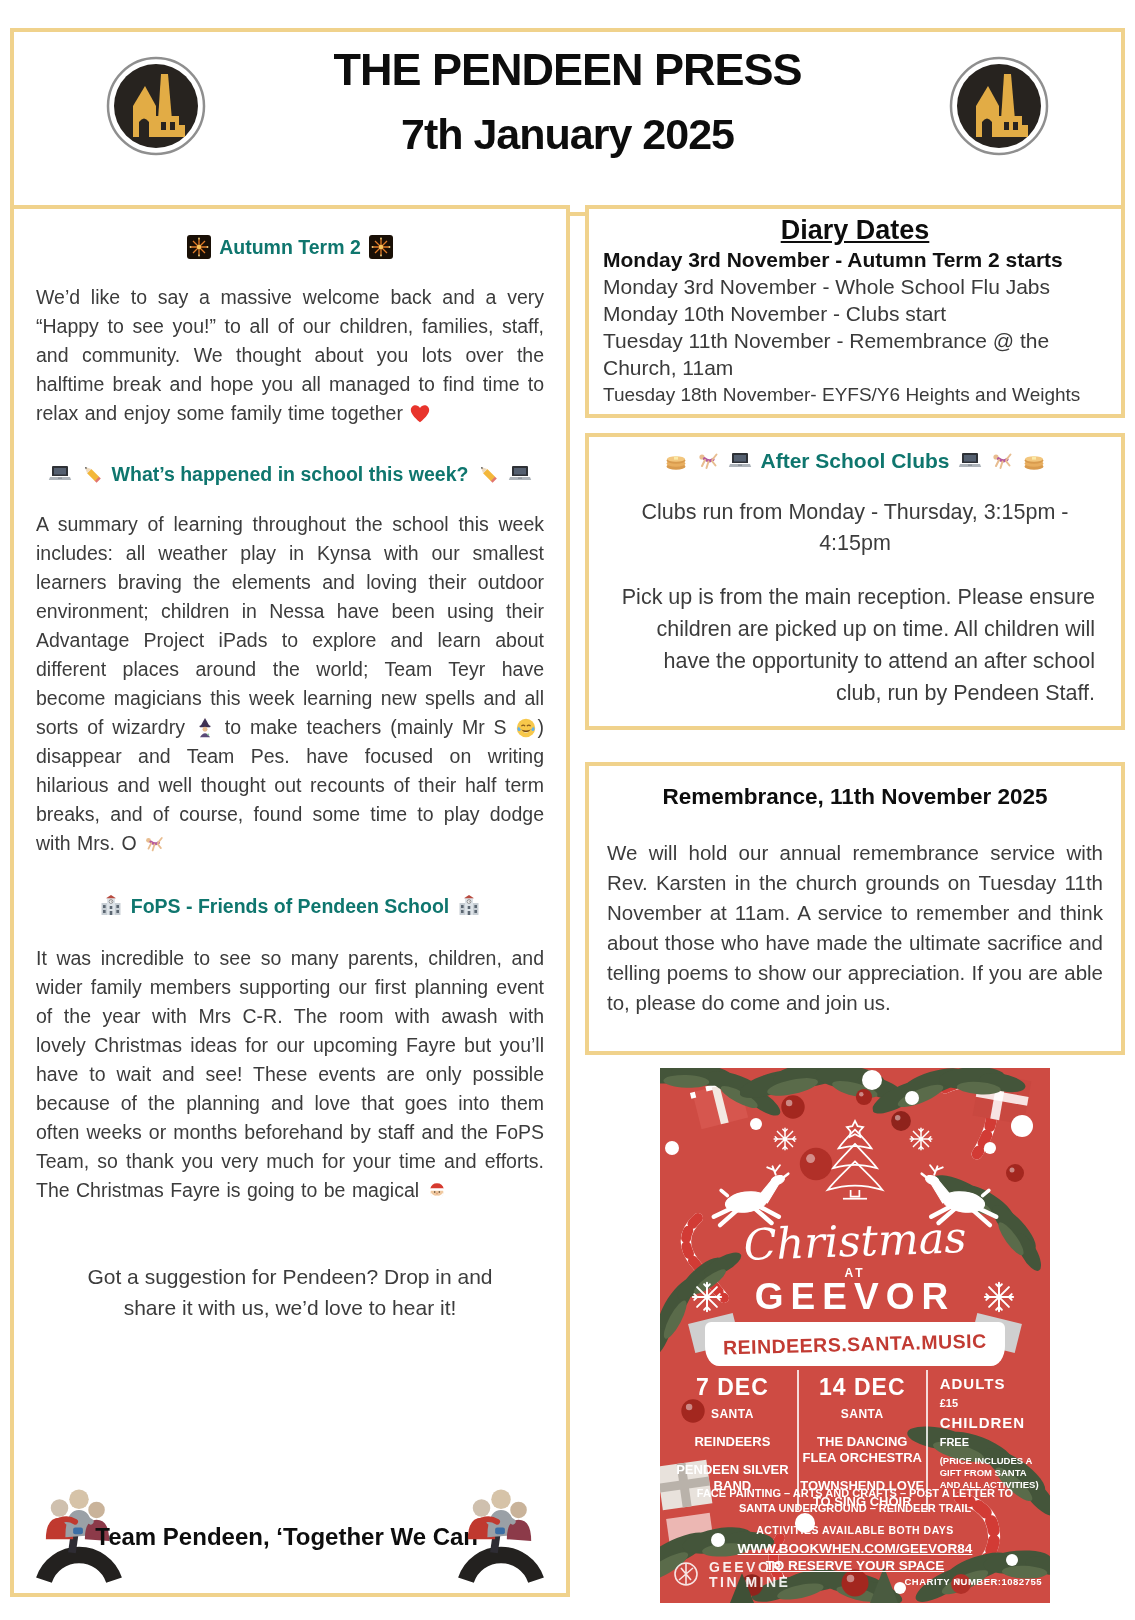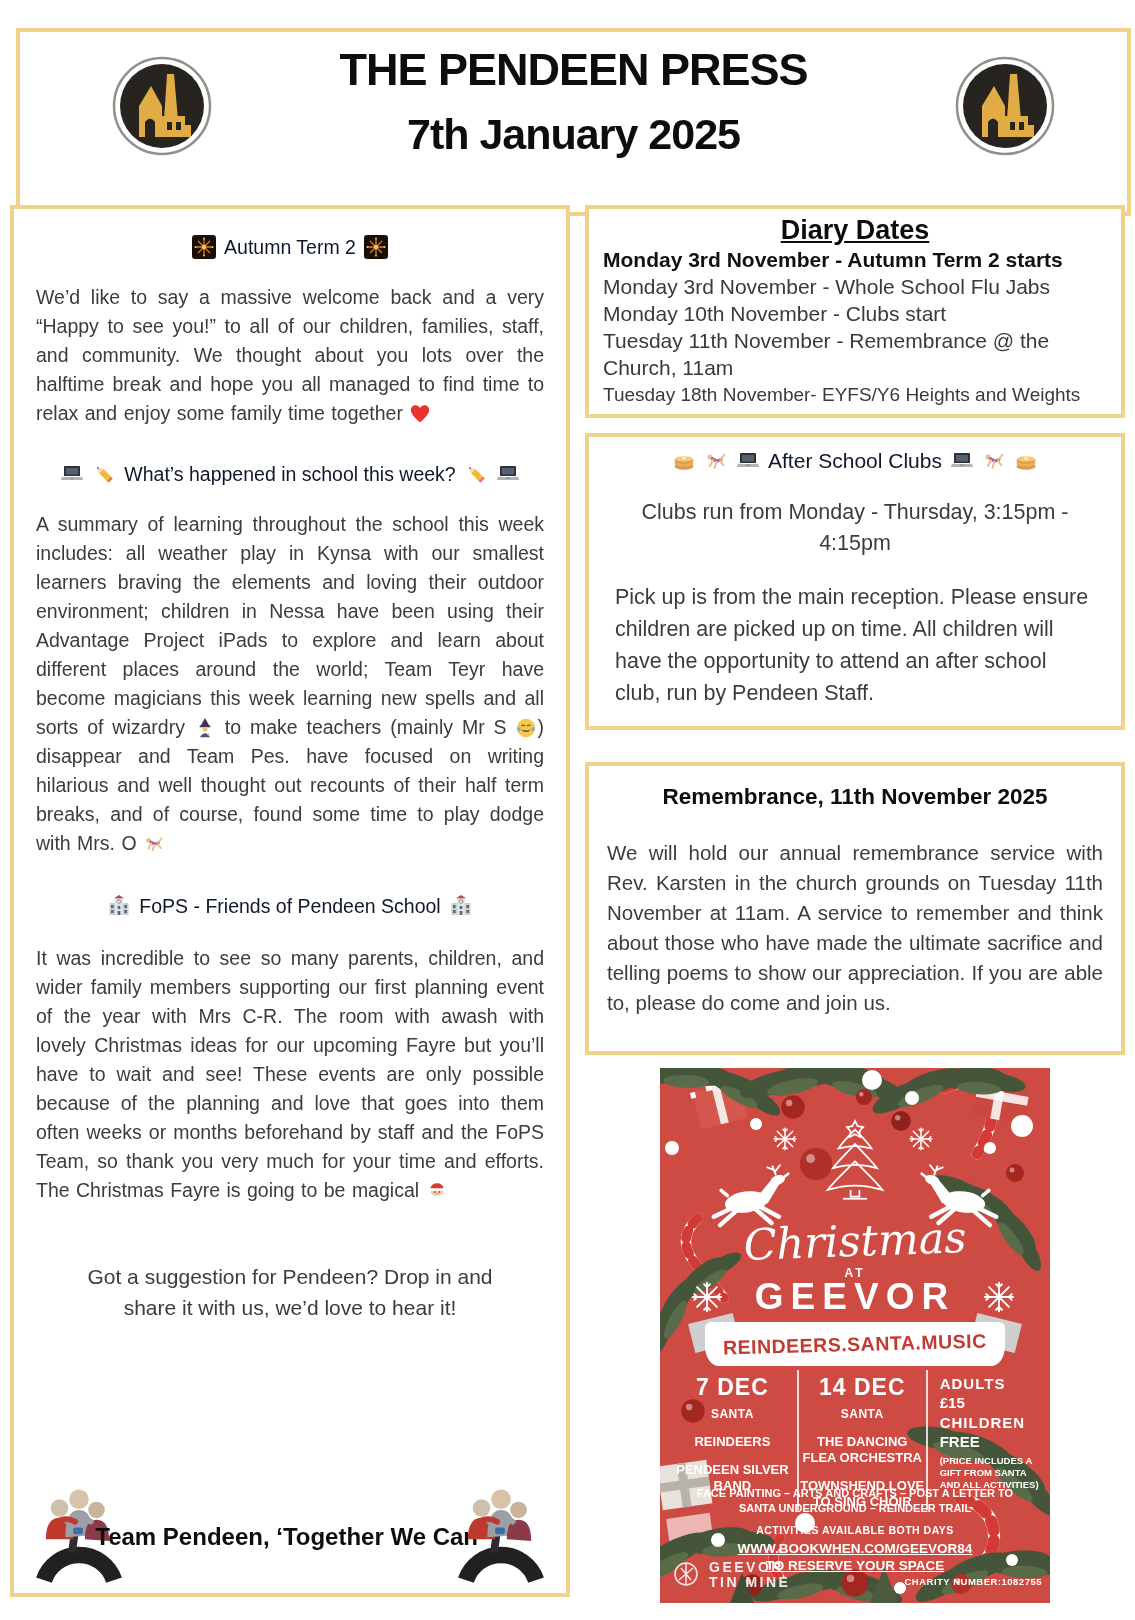--- a/index.html
+++ b/index.html
@@ -1,30 +1,30 @@
 <!DOCTYPE html>
 <html><head>
 <meta charset="utf-8">
 <style>
   html,body{margin:0;padding:0;background:#fff;}
   #page{position:relative;width:1135px;height:1620px;background:#fff;overflow:hidden;
         font-family:"Liberation Sans",sans-serif;color:#3c3c3c;}
   .box{position:absolute;background:#fff;border:4px solid #F0D28C;box-sizing:border-box;}
 
   
-  #header{left:16px;top:28px;width:1115px;height:188px;}
+  #header{left:10px;top:28px;width:1115px;height:188px;}
   .hdr-title{margin-top:12px;text-align:center;font-size:45px;font-weight:bold;color:#0d0d0d;letter-spacing:-1px;}
   .hdr-date{margin-top:14px;text-align:center;font-size:43px;font-weight:bold;color:#0d0d0d;letter-spacing:-1px;}
   .logo{position:absolute;width:100px;height:100px;top:24px;}
   #logo-left{left:92px;} #logo-right{left:935px;}
 
   
   #leftcol{left:10px;top:205px;width:560px;height:1392px;padding:14px 22px;}
   .sec-head{display:flex;align-items:center;justify-content:center;gap:8px;
-            font-size:19.5px;font-weight:normal;color:#0f172a;white-space:nowrap;}
+            font-size:19.5px;font-weight:bold;color:#0f766e;white-space:nowrap;}
   .ic{width:24px;height:24px;flex:0 0 auto;}
   .ic-inline{width:22px;height:22px;vertical-align:-5px;display:inline-block;}
   .para{font-size:19.5px;line-height:29px;text-align:justify;color:#3c3c3c;word-spacing:1px;}
   #autumn-head{margin-top:12px;}
   #autumn-para{margin-top:24px;}
   #week-head{margin-top:34px;}
   #week-para{margin-top:24px;}
   #fops-head{margin-top:36px;}
   #fops-para{margin-top:26px;}
   #suggestion{margin:56px auto 0;max-width:450px;text-align:center;font-size:21px;line-height:31px;color:#3c3c3c;}
@@ -37,21 +37,21 @@
   
   #diary{left:585px;top:205px;width:540px;height:213px;padding:4px 14px;}
   #diary-title{text-align:center;font-size:27px;font-weight:bold;text-decoration:underline;color:#0d0d0d;margin-top:2px;}
   .diary-entry{font-size:21px;line-height:27px;color:#3a3a3a;}
   .diary-entry.bold{font-weight:bold;color:#111;}
   .diary-entry.small{font-size:19px;}
 
   #clubs{left:585px;top:433px;width:540px;height:297px;padding:12px 14px;}
   #clubs-head{font-size:21px;}
   #clubs-times{margin:24px auto 0;max-width:470px;text-align:center;font-size:21.5px;line-height:31px;}
-  #clubs-pickup{margin:22px auto 0;max-width:480px;text-align:left;font-size:21.5px;line-height:32px;}
+  #clubs-pickup{margin:22px auto 0;max-width:480px;text-align:right;font-size:21.5px;line-height:32px;}
 
   #remembrance{left:585px;top:762px;width:540px;height:293px;padding:14px 18px;}
   #rem-head{text-align:center;font-size:22.5px;font-weight:bold;color:#0d0d0d;margin-top:4px;}
   #rem-body{margin-top:28px;font-size:20.5px;line-height:30px;text-align:justify;}
 
   
   #poster{position:absolute;left:660px;top:1068px;width:390px;height:535px;background:#CE4B43;overflow:hidden;}
   #poster-bg{position:absolute;left:0;top:0;}
   .pov{position:absolute;color:#fff;text-align:center;left:0;right:0;}
   #po-christmas{top:148px;font-family:"DejaVu Serif",serif;font-style:italic;font-size:43px;transform:rotate(-2deg);}
@@ -65,21 +65,21 @@
   #po-ribbon-text{color:#c23b33;font-weight:bold;font-size:19.5px;letter-spacing:0.5px;transform:rotate(-1.5deg);}
   #po-cols{position:absolute;left:8px;top:302px;width:374px;display:flex;color:#fff;}
   .pcol{box-sizing:border-box;padding-top:4px;}
   #pcol1{width:136px;text-align:center;}
   #pcol2{width:138px;text-align:center;border-left:2px solid rgba(255,255,255,.8);border-right:2px solid rgba(255,255,255,.8);}
   #pcol3{width:120px;text-align:left;padding-left:12px;}
   .pdate{font-size:23px;font-weight:bold;letter-spacing:1px;}
   .psm{font-size:12px;font-weight:bold;letter-spacing:0.5px;margin-top:6px;line-height:15px;}
   .pmd{font-size:13px;font-weight:bold;margin-top:12px;line-height:16px;}
   .pbig{font-size:15px;font-weight:bold;letter-spacing:1px;line-height:19px;}
-  .pprice{font-size:15px;font-weight:bold;line-height:20px;}
+  .pprice{font-size:11px;font-weight:bold;line-height:20px;}
   .pfine{font-size:9.5px;font-weight:bold;line-height:12px;margin-top:3px;}
   #po-activities{top:418px;font-size:11px;font-weight:bold;line-height:15px;padding:0 20px;}
   #po-bothdays{top:456px;font-size:10.5px;font-weight:bold;letter-spacing:0.5px;}
   #po-bookurl{top:473px;font-size:13.5px;font-weight:bold;text-decoration:underline;}
   #po-bookcta{top:490px;font-size:13.5px;font-weight:bold;text-decoration:underline;}
   #po-brand{position:absolute;left:12px;top:492px;display:flex;align-items:center;gap:7px;opacity:.9;}
   #po-brand .bl{color:#fff;font-weight:bold;font-size:14px;letter-spacing:2.5px;line-height:15px;}
   #po-charity{position:absolute;right:8px;top:508px;color:#fff;font-weight:bold;font-size:9.5px;letter-spacing:0.5px;}
 </style>
 </head>

